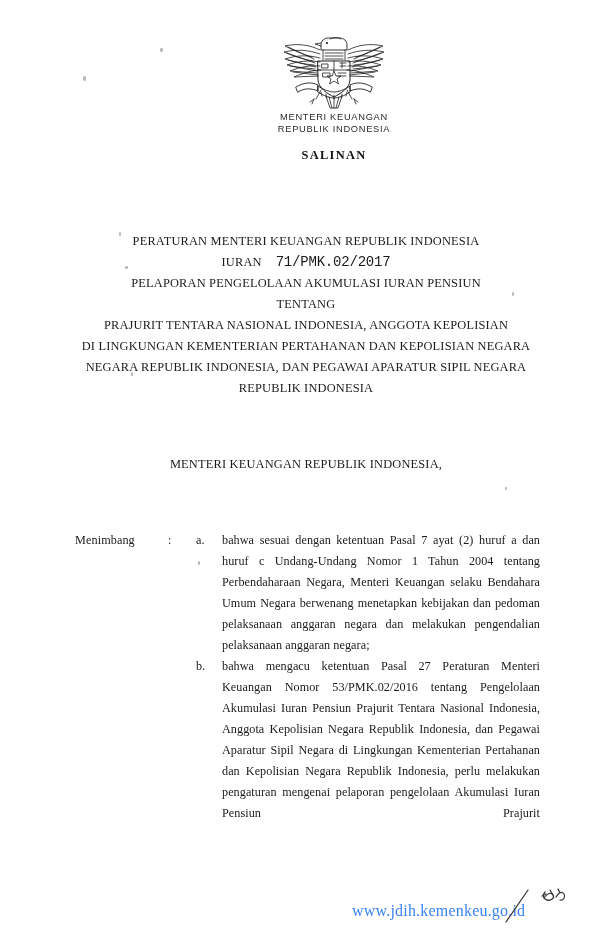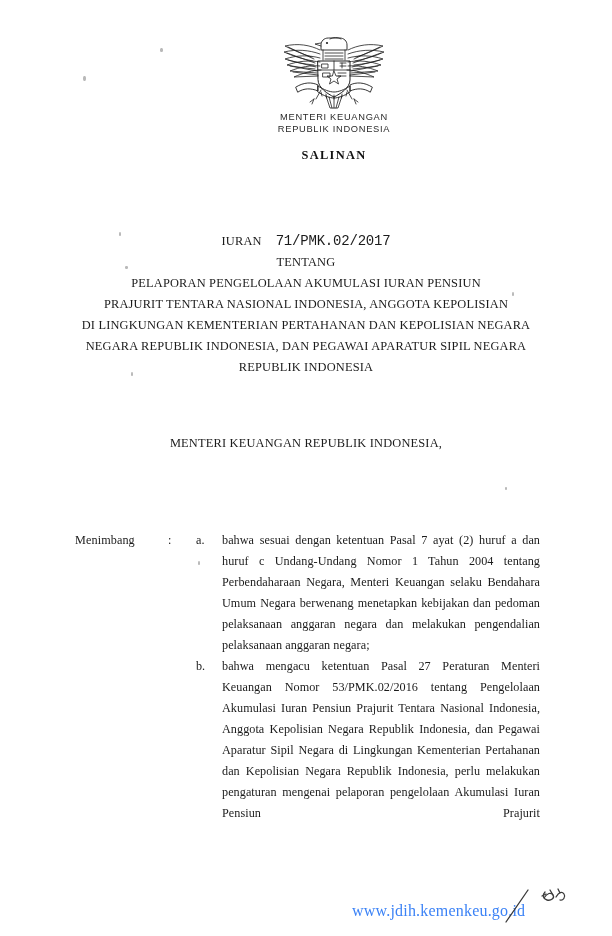--- a/index.html
+++ b/index.html
@@ -223,28 +223,29 @@
         <path d="M43 62 L44 66 M48 64 L48.5 68 M56 65 L56 69 M64 64 L63.5 68 M69 62 L68 66"></path>
       </g>
     </svg>
 
     <div class="lh-line">MENTERI KEUANGAN</div>
     <div class="lh-line">REPUBLIK INDONESIA</div>
     <div class="lh-salinan">SALINAN</div>
   </div>
 
   <div class="titleblock">
+    <div class="t-line">PERATURAN MENTERI KEUANGAN REPUBLIK INDONESIA</div>
 
     <div class="t-line t-nomor">
       <span>IURAN</span><span class="gap"></span><span class="num">71/PMK.02/2017</span>
     </div>
 
+    <div class="t-line">PELAPORAN PENGELOLAAN AKUMULASI IURAN PENSIUN</div>
+
     <div class="t-line">TENTANG</div>
-
-    <div class="t-line">PELAPORAN PENGELOLAAN AKUMULASI IURAN PENSIUN</div>
     <div class="t-line">PRAJURIT TENTARA NASIONAL INDONESIA, ANGGOTA KEPOLISIAN</div>
     <div class="t-line">DI LINGKUNGAN KEMENTERIAN PERTAHANAN DAN KEPOLISIAN NEGARA</div>
     <div class="t-line">NEGARA REPUBLIK INDONESIA, DAN PEGAWAI APARATUR SIPIL NEGARA</div>
     <div class="t-line">REPUBLIK INDONESIA</div>
 
     <div class="t-spacer-lg"></div>
 
     <div class="t-spacer-md"></div>
     <div class="t-line">MENTERI KEUANGAN REPUBLIK INDONESIA,</div>
   </div>

